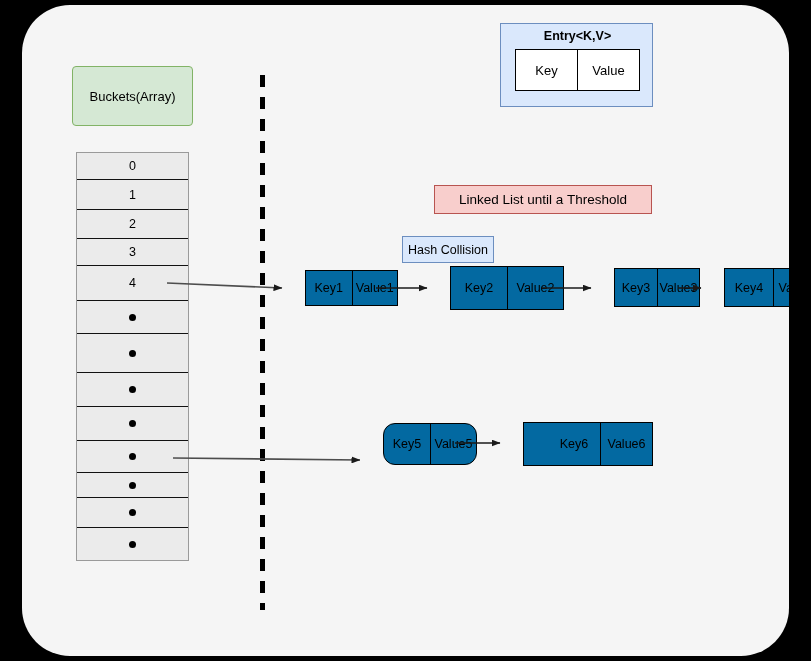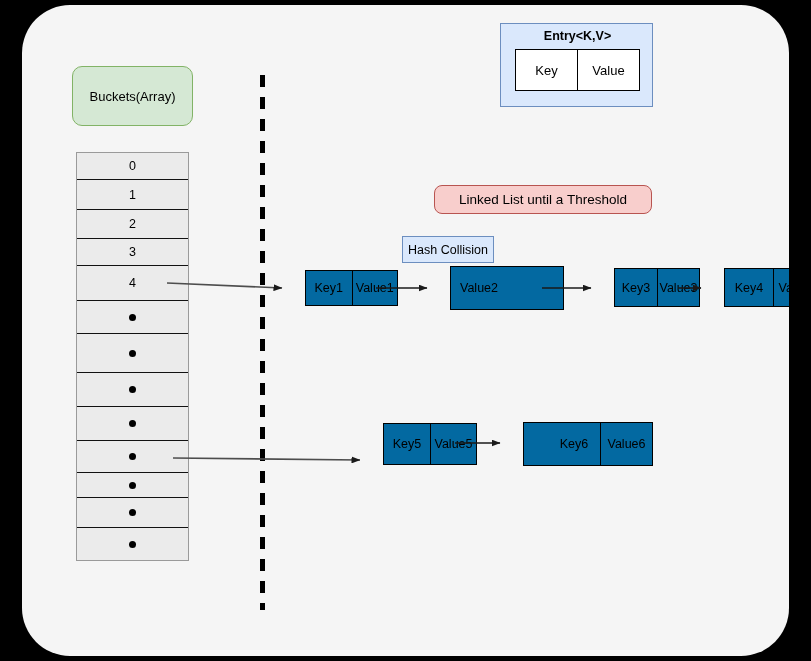--- a/index.html
+++ b/index.html
@@ -31,38 +31,38 @@
   
   .rbox {
     position: absolute;
     box-sizing: border-box;
     display: flex;
     align-items: center;
     justify-content: center;
     text-align: center;
     font-size: 13px;
     color: #000000;
-    border-radius: 10px;
+    border-radius: 4px;
   }
   #buckets-label {
     left: 50px;
     top: 61px;
     width: 121px;
     height: 60px;
     background: #d5e8d4;
     border: 1px solid #82b366;
   }
   #threshold-label {
     left: 412px;
     top: 180px;
     width: 218px;
     height: 29px;
     background: #f8cecc;
     border: 1px solid #b85450;
-    border-radius: 8px;
+    border-radius: 0;
     font-size: 13.5px;
   }
   
   #entry-container {
     position: absolute;
     left: 478px;
     top: 18px;
     width: 153px;
     height: 84px;
     background: #dae8fc;
@@ -187,21 +187,21 @@
   
   #node-1 { left: 283px; top: 265px; width: 93px; height: 36px; }
   #node-1 .cell { width: 50%; }
   #node-2 { left: 428px; top: 261px; width: 114px; height: 44px; }
   #node-2 .cell { width: 50%; }
   #node-3 { left: 592px; top: 263px; width: 86px; height: 39px; }
   #node-3 .cell { width: 50%; }
   #node-4 { left: 702px; top: 263px; width: 98px; height: 39px; }
   #node-4 .cell { width: 50%; }
   
-  #node-5 { left: 361px; top: 418px; width: 94px; height: 42px; }
+  #node-5 { left: 361px; top: 418px; width: 94px; height: 42px; border-radius: 12px; }
   #node-5 .cell { width: 50%; }
   #node-6 { left: 501px; top: 417px; width: 130px; height: 44px; padding-left: 24px; }
   #node-6 .cell { width: 50%; }
 
   
   #connectors {
     position: absolute;
     left: 0;
     top: 0;
     width: 767px;
@@ -245,20 +245,21 @@
         <div class="bucket-cell dot" style="height: 32px;"></div>
       </div>
 
     <div id="divider"></div>
 
     <div class="node" id="node-1">
       <div class="cell">Key1</div>
       <div class="cell">Value1</div>
     </div>
     <div class="node" id="node-2">
+      <div class="cell">Key2</div>
       <div class="cell">Value2</div>
     </div>
     <div class="node" id="node-3">
       <div class="cell">Key3</div>
       <div class="cell">Value3</div>
     </div>
     <div class="node" id="node-4">
       <div class="cell">Key4</div>
       <div class="cell">Value4</div>
     </div>

